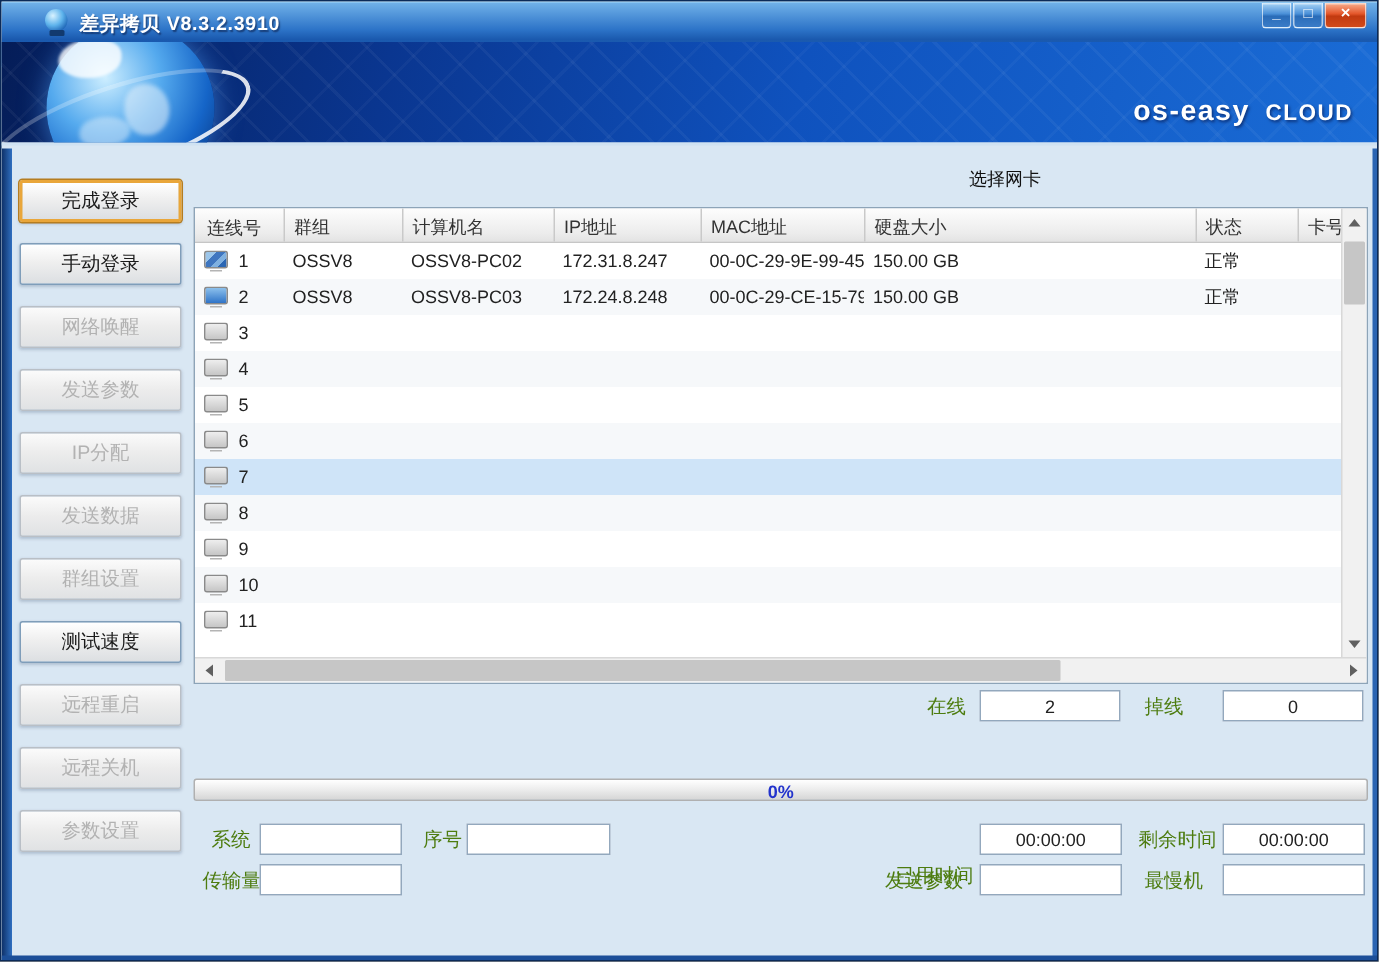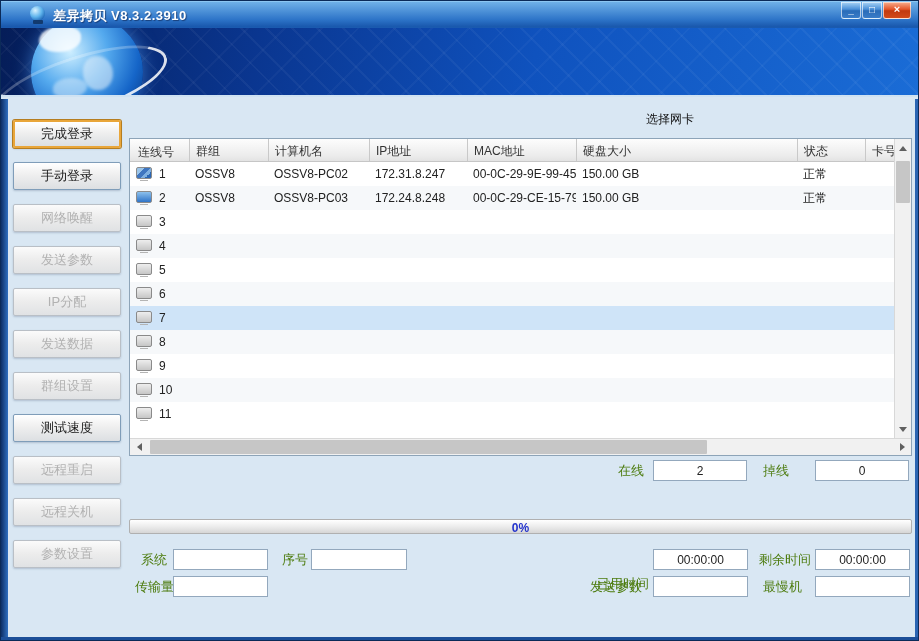--- a/index.html
+++ b/index.html
@@ -145,20 +145,24 @@
   </div>
 
   <div class="banner">
     <div class="hatch"></div>
     <div class="globe">
       <div class="land1"></div>
         <div class="land2"></div>
         <div class="land3"></div>
     </div>
     <div class="swirl"></div>
+    <div class="brand">
+      <span class="b1">os-easy</span>
+      <span class="b2">CLOUD</span>
+    </div>
   </div>
 
   <div class="main">
 
     <div class="sidebar" id="sidebar">
         <div class="sbtn on focus">完成登录</div>
         <div class="sbtn on">手动登录</div>
         <div class="sbtn off">网络唤醒</div>
         <div class="sbtn off">发送参数</div>
         <div class="sbtn off">IP分配</div>

